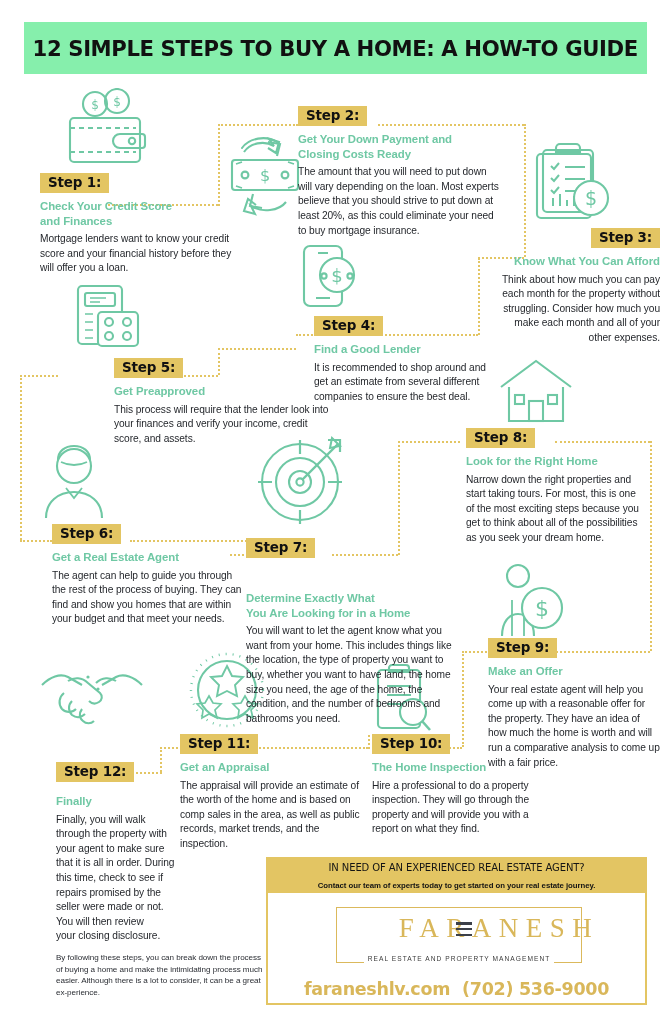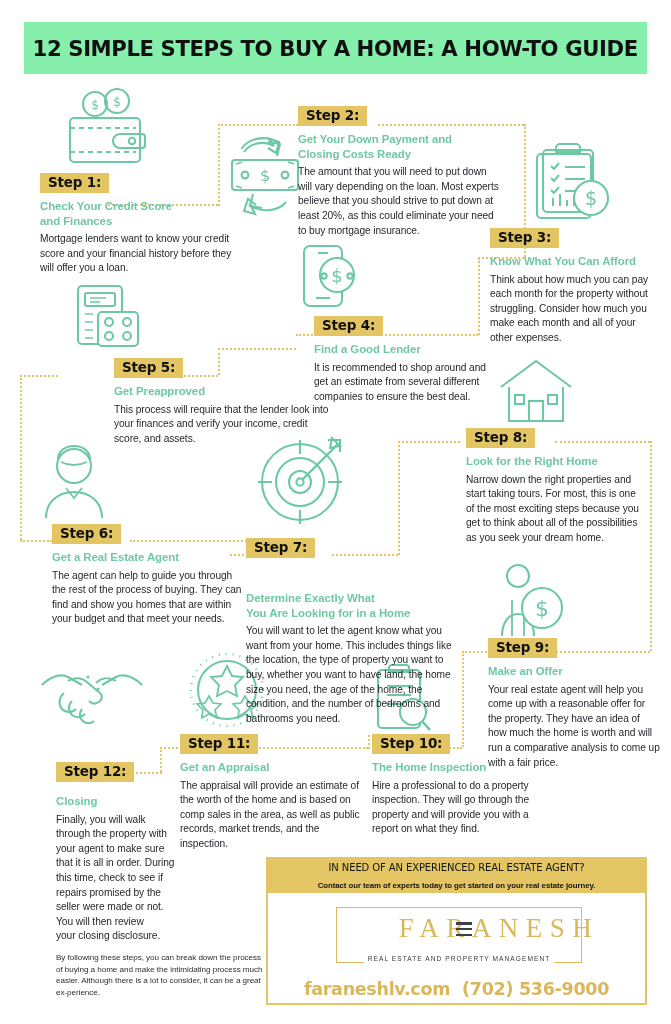--- a/index.html
+++ b/index.html
@@ -362,21 +362,21 @@
     <div class="body">Mortgage lenders want to know your credit score and your financial history before they will offer you a loan.</div>
   </div>
 
   <div class="step" style="left:298px; top:106px; width:205px;">
     <span class="badge">Step 2:</span>
     <div class="sub" style="white-space:pre-line;">Get Your Down Payment and
 Closing Costs Ready</div>
     <div class="body">The amount that you will need to put down will vary depending on the loan. Most experts believe that you should strive to put down at least 20%, as this could eliminate your need to buy mortgage insurance.</div>
   </div>
 
-  <div class="step" style="left:490px; top:228px; width:170px;">
+  <div class="step" style="left:490px; top:228px; width:170px;text-align:right;">
     <span class="badge">Step 3:</span>
     <div class="sub" style="white-space:pre-line;">Know What You Can Afford</div>
     <div class="body">Think about how much you can pay each month for the property without struggling. Consider how much you make each month and all of your other expenses.</div>
   </div>
 
   <div class="step" style="left:314px; top:316px; width:186px;">
     <span class="badge">Step 4:</span>
     <div class="sub" style="white-space:pre-line;">Find a Good Lender</div>
     <div class="body">It is recommended to shop around and get an estimate from several different companies to ensure the best deal.</div>
   </div>
@@ -419,21 +419,21 @@
   </div>
 
   <div class="step" style="left:180px; top:734px; width:180px;">
     <span class="badge">Step 11:</span>
     <div class="sub" style="white-space:pre-line;">Get an Appraisal</div>
     <div class="body">The appraisal will provide an estimate of the worth of the home and is based on comp sales in the area, as well as public records, market trends, and the inspection.</div>
   </div>
 
   <div class="step" style="left:56px; top:762px; width:120px;">
     <span class="badge">Step 12:</span>
-    <div class="sub" style="white-space:pre-line; margin-top:12px;">Closing</div>
+    <div class="sub" style="white-space:pre-line; margin-top:12px;">Finally</div>
     <div class="body" style="white-space:pre-line;">Finally, you will walk through the property with your agent to make sure that it is all in order. During
 this time, check to see if repairs promised by the seller were made or not. You will then review
 your closing disclosure.</div>
   </div>
 
   <div class="closing-note">By following these steps, you can break down the process of buying a home and make the intimidating process much easier. Although there is a lot to consider, it can be a great ex-perience.</div>
 
   <div class="footer-outer">
     <div class="footer-band">
       <div class="l1">IN NEED OF AN EXPERIENCED REAL ESTATE AGENT?</div>

